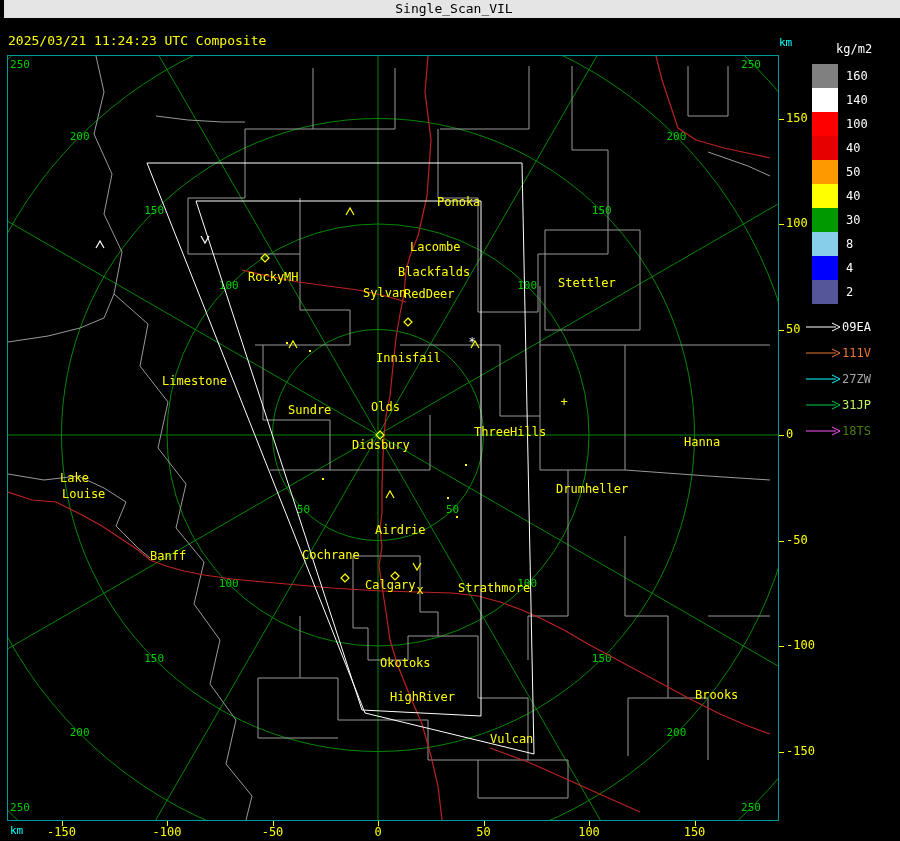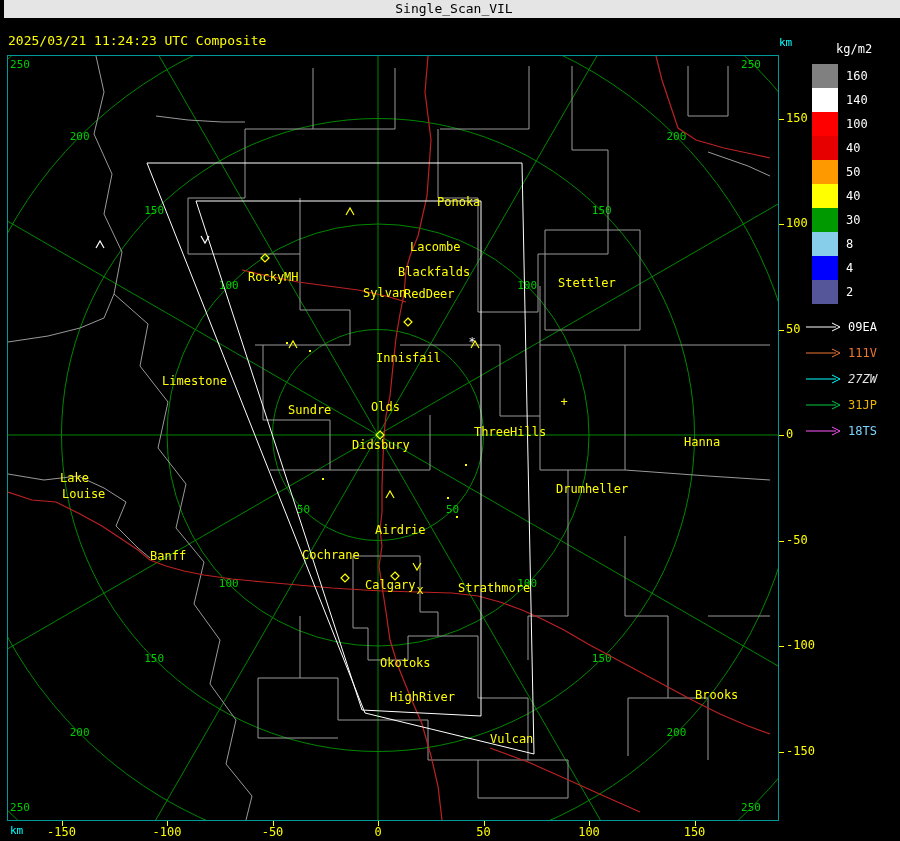--- a/index.html
+++ b/index.html
@@ -26,21 +26,21 @@
   .axis-label { position:absolute; color:#ffff00; font-size:12px; }
   .axis-label.center { width:40px; text-align:center; }
   .tick { position:absolute; background:#ffff00; }
   .legend-unit { position:absolute; left:836px; top:42px; color:#ffffff; font-size:12px; }
   #legend-entries { position:absolute; left:812px; top:64px; }
   .legend-row { display:flex; align-items:center; height:24px; }
   .legend-swatch { width:26px; height:24px; }
   .legend-value { color:#ffffff; font-size:12px; margin-left:8px; }
   #radar-legend { position:absolute; left:806px; top:314px; }
   .radar-row { display:flex; align-items:center; height:26px; }
-  .radar-id { font-size:12px; margin-left:6px; }
+  .radar-id { font-size:12px; }
 </style>
 </head>
 <body>
 
 <div class="titlebar">
   <span>Single_Scan_VIL</span>
 </div>
 
 <div class="timestamp">2025/03/21 11:24:23 UTC Composite</div>
 <div class="unit" id="km-top">km</div>
@@ -285,29 +285,29 @@
         <line x1="0" y1="6" x2="30" y2="6" stroke="#ee7733" stroke-width="1"></line>
         <polyline points="26,2 34,6 26,10" fill="none" stroke="#ee7733" stroke-width="1"></polyline>
       </svg>
       <span class="radar-id" style="color: rgb(238, 119, 51);">111V</span>
     </div>
     <div class="radar-row">
       <svg width="36" height="12">
         <line x1="0" y1="6" x2="30" y2="6" stroke="#00ffff" stroke-width="1"></line>
         <polyline points="26,2 34,6 26,10" fill="none" stroke="#00ffff" stroke-width="1"></polyline>
       </svg>
-      <span class="radar-id" style="color: #e5e5e5; font-style: italic;">27ZW</span>
+      <span class="radar-id" style="color: #a3a3a3;">27ZW</span>
     </div>
     <div class="radar-row">
       <svg width="36" height="12">
         <line x1="0" y1="6" x2="30" y2="6" stroke="#00cc44" stroke-width="1"></line>
         <polyline points="26,2 34,6 26,10" fill="none" stroke="#00cc44" stroke-width="1"></polyline>
       </svg>
-      <span class="radar-id" style="color: #eab308;">31JP</span>
+      <span class="radar-id" style="color: #bef264;">31JP</span>
     </div>
     <div class="radar-row">
       <svg width="36" height="12">
         <line x1="0" y1="6" x2="30" y2="6" stroke="#ff55ff" stroke-width="1"></line>
         <polyline points="26,2 34,6 26,10" fill="none" stroke="#ff55ff" stroke-width="1"></polyline>
       </svg>
-      <span class="radar-id" style="color: #7dd3fc;">18TS</span>
+      <span class="radar-id" style="color: #4d7c0f;">18TS</span>
     </div>
   </div>
 
 </body></html>

